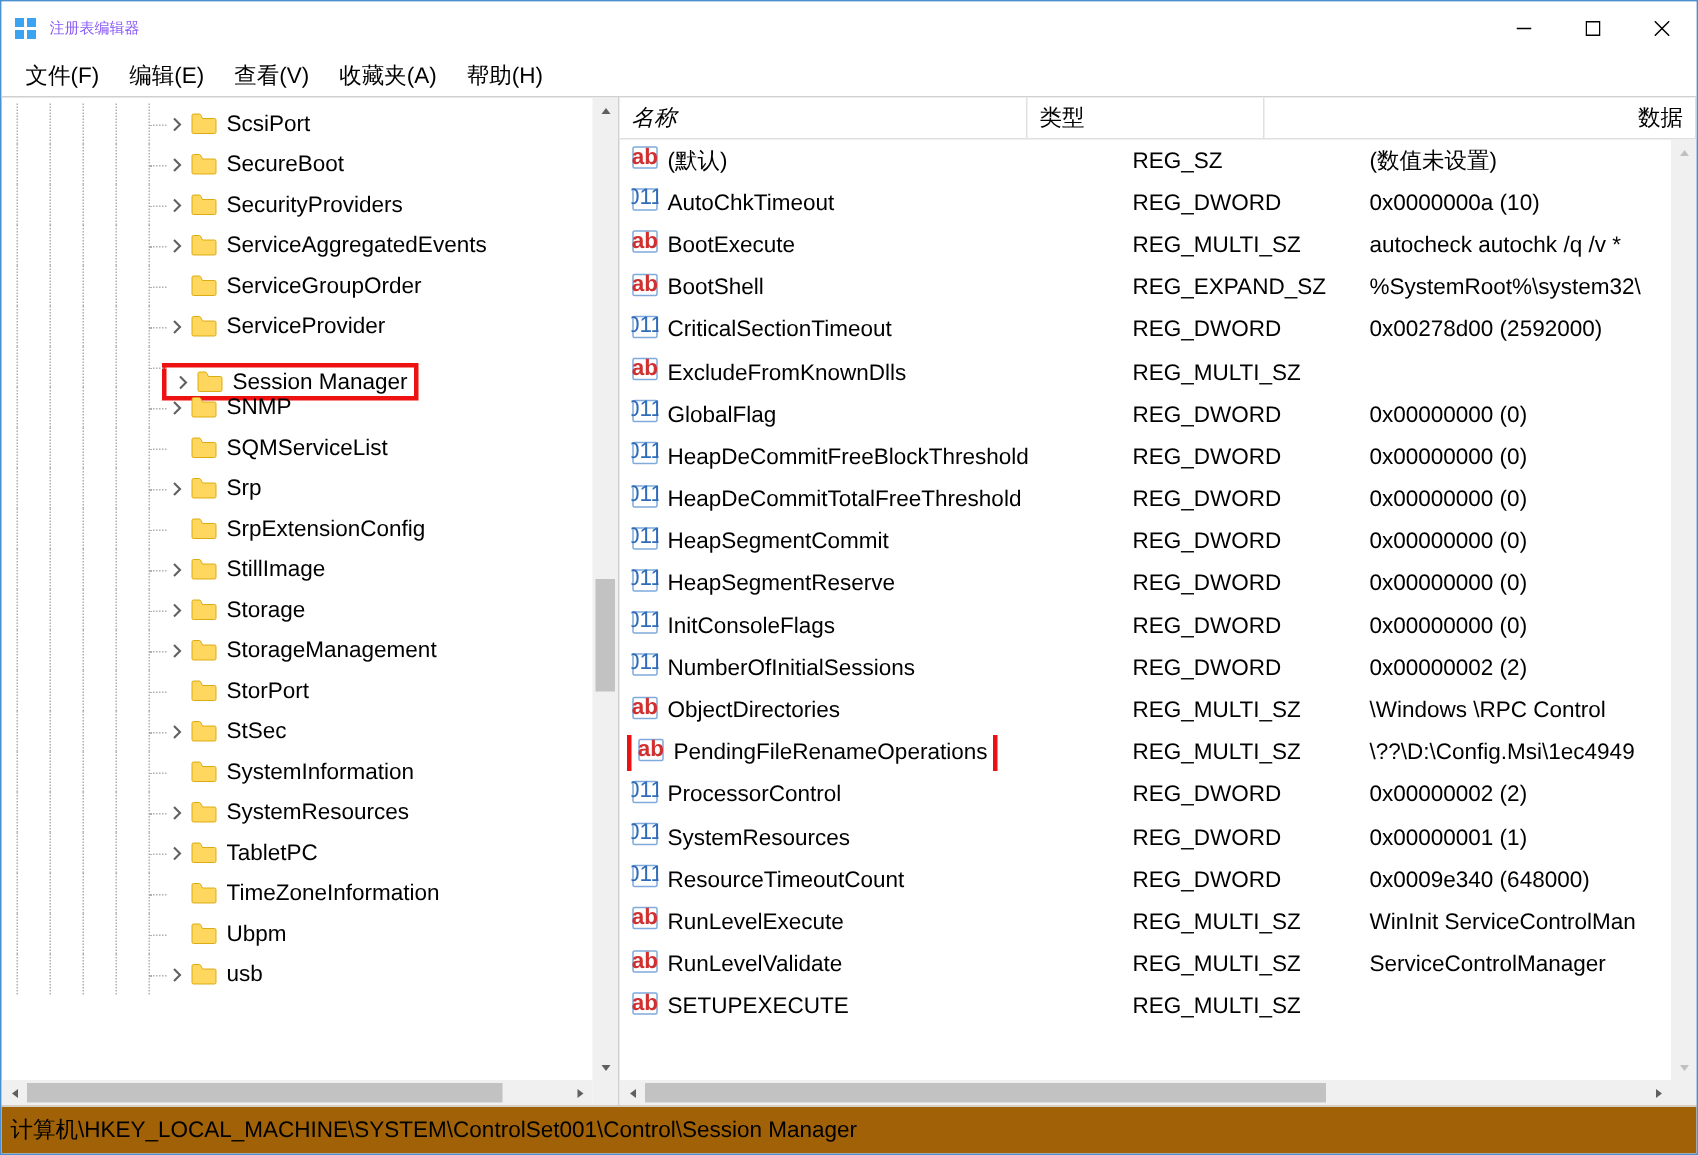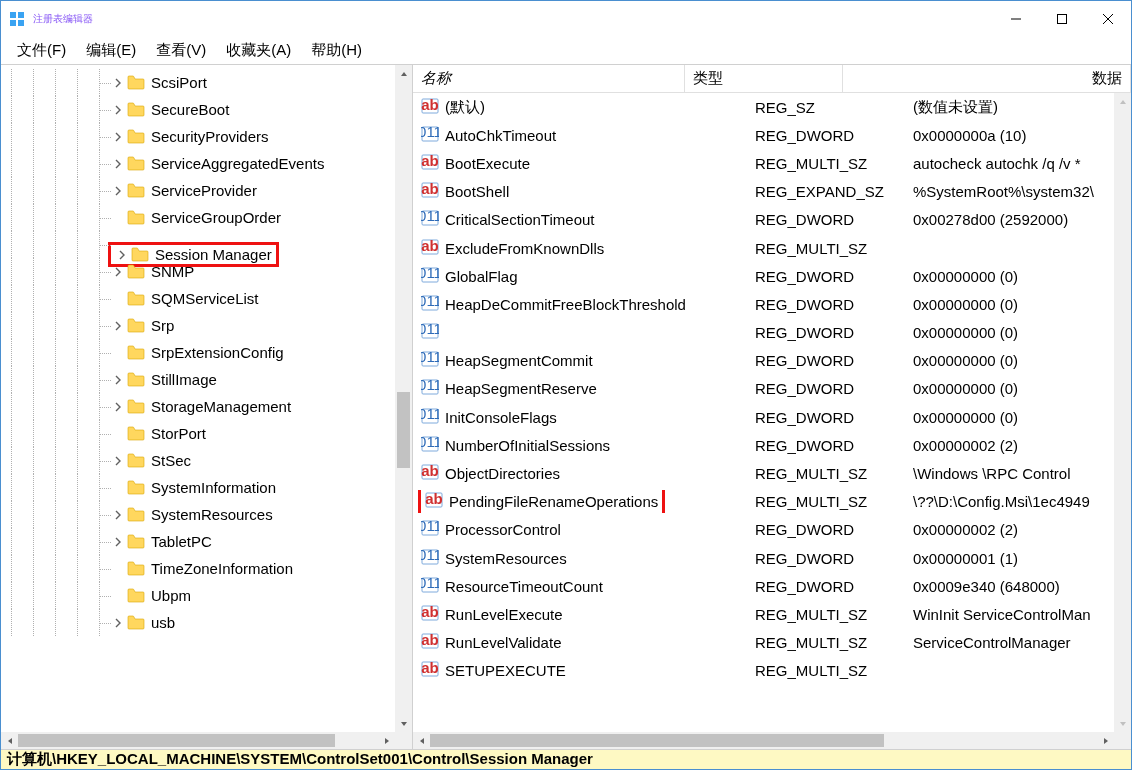--- a/index.html
+++ b/index.html
@@ -51,21 +51,21 @@
 .col-data { flex: 1; text-align: right; }
 .values-scroll { position: absolute; top: 28px; left: 0; right: 17px; bottom: 17px; overflow: hidden; }
 .value-row { display: flex; align-items: center; height: 28.2px; white-space: nowrap; }
 .value-row .vcell { padding: 0 8px; overflow: hidden; text-overflow: ellipsis; }
 .value-row .vname { width: 334px; display: flex; align-items: center; gap: 6px; }
 .value-row .vtype { width: 158px; }
 .value-row .vdata { flex: 1; }
 .value-row.highlight .hl { display: inline-flex; align-items: center; gap: 6px; outline: 3px solid #e11; padding: 1px 4px; }
 
 
-.statusbar { height: 20px; background: #fef9c3; border-top: 1px solid #d0d0d0; display: flex; align-items: center; padding: 0 6px; font-size: 15px; font-weight: bold; }
+.statusbar { height: 32px; background: #a16207; border-top: 1px solid #d0d0d0; display: flex; align-items: center; padding: 0 6px; font-size: 15px; }
 
 
 .svg-folder { fill: #ffd75e; stroke: #d9a400; stroke-width: 0.6; }
 
 </style>
 </head>
 <body>
 
 <div class="titlebar">
   <span class="app-icon">
@@ -173,41 +173,41 @@
               <path class="svg-folder" d="M1 3 L1 13 Q1 14 2 14 L16 14 Q17 14 17 13 L17 5 Q17 4 16 4 L8 4 L7 2 Q6.6 1 6 1 L2 1 Q1 1 1 2 Z"></path>
             </svg>
             <span class="label">ServiceAggregatedEvents</span>
           </div>
           <div class="tree-row">
             <span class="conn"></span>
             <span class="conn"></span>
             <span class="conn"></span>
             <span class="conn"></span>
             <span class="conn h"></span>
+            <span class="exp"></span>
+            <svg class="folder" viewBox="0 0 18 15">
+              <path class="svg-folder" d="M1 3 L1 13 Q1 14 2 14 L16 14 Q17 14 17 13 L17 5 Q17 4 16 4 L8 4 L7 2 Q6.6 1 6 1 L2 1 Q1 1 1 2 Z"></path>
+            </svg>
+            <span class="label">ServiceGroupOrder</span>
+          </div>
+          <div class="tree-row">
+            <span class="conn"></span>
+            <span class="conn"></span>
+            <span class="conn"></span>
+            <span class="conn"></span>
+            <span class="conn h"></span>
             <span class="exp">
               <svg width="10" height="10" viewBox="0 0 10 10">
                 <path d="M3 1 L7 5 L3 9" fill="none" stroke="#606060" stroke-width="1.4"></path>
               </svg>
             </span>
             <svg class="folder" viewBox="0 0 18 15">
               <path class="svg-folder" d="M1 3 L1 13 Q1 14 2 14 L16 14 Q17 14 17 13 L17 5 Q17 4 16 4 L8 4 L7 2 Q6.6 1 6 1 L2 1 Q1 1 1 2 Z"></path>
             </svg>
             <span class="label">ServiceProvider</span>
-          </div>
-          <div class="tree-row">
-            <span class="conn"></span>
-            <span class="conn"></span>
-            <span class="conn"></span>
-            <span class="conn"></span>
-            <span class="conn h"></span>
-            <span class="exp"></span>
-            <svg class="folder" viewBox="0 0 18 15">
-              <path class="svg-folder" d="M1 3 L1 13 Q1 14 2 14 L16 14 Q17 14 17 13 L17 5 Q17 4 16 4 L8 4 L7 2 Q6.6 1 6 1 L2 1 Q1 1 1 2 Z"></path>
-            </svg>
-            <span class="label">ServiceGroupOrder</span>
           </div>
           <div class="tree-row highlight">
             <span class="conn"></span>
             <span class="conn"></span>
             <span class="conn"></span>
             <span class="conn"></span>
             <span class="conn h"></span>
             <span class="box" style="display:inline-flex;align-items:center;">
               <span class="exp">
                 <svg width="10" height="10" viewBox="0 0 10 10">
@@ -299,20 +299,36 @@
             <span class="conn"></span>
             <span class="conn h"></span>
             <span class="exp">
               <svg width="10" height="10" viewBox="0 0 10 10">
                 <path d="M3 1 L7 5 L3 9" fill="none" stroke="#606060" stroke-width="1.4"></path>
               </svg>
             </span>
             <svg class="folder" viewBox="0 0 18 15">
               <path class="svg-folder" d="M1 3 L1 13 Q1 14 2 14 L16 14 Q17 14 17 13 L17 5 Q17 4 16 4 L8 4 L7 2 Q6.6 1 6 1 L2 1 Q1 1 1 2 Z"></path>
             </svg>
+            <span class="label">Storage</span>
+          </div>
+          <div class="tree-row">
+            <span class="conn"></span>
+            <span class="conn"></span>
+            <span class="conn"></span>
+            <span class="conn"></span>
+            <span class="conn h"></span>
+            <span class="exp">
+              <svg width="10" height="10" viewBox="0 0 10 10">
+                <path d="M3 1 L7 5 L3 9" fill="none" stroke="#606060" stroke-width="1.4"></path>
+              </svg>
+            </span>
+            <svg class="folder" viewBox="0 0 18 15">
+              <path class="svg-folder" d="M1 3 L1 13 Q1 14 2 14 L16 14 Q17 14 17 13 L17 5 Q17 4 16 4 L8 4 L7 2 Q6.6 1 6 1 L2 1 Q1 1 1 2 Z"></path>
+            </svg>
             <span class="label">StorageManagement</span>
           </div>
           <div class="tree-row">
             <span class="conn"></span>
             <span class="conn"></span>
             <span class="conn"></span>
             <span class="conn"></span>
             <span class="conn h"></span>
             <span class="exp"></span>
             <svg class="folder" viewBox="0 0 18 15">
@@ -550,20 +566,21 @@
             </div>
             <div class="vcell vtype">REG_DWORD</div>
             <div class="vcell vdata">0x00000000 (0)</div>
           </div>
           <div class="value-row">
             <div class="vcell vname">
               <span><svg width="18" height="18" viewBox="0 0 18 18">
                   <rect x="1" y="2" width="16" height="14" rx="1" fill="#fff" stroke="#7faadc"></rect>
                   <text x="9" y="12" text-anchor="middle" font-size="7" fill="#2e6bb8" font-family="Consolas,monospace">011</text>
                 </svg></span>
+              <span>HeapDeCommitTotalFreeThreshold</span>
             </div>
             <div class="vcell vtype">REG_DWORD</div>
             <div class="vcell vdata">0x00000000 (0)</div>
           </div>
           <div class="value-row">
             <div class="vcell vname">
               <span><svg width="18" height="18" viewBox="0 0 18 18">
                   <rect x="1" y="2" width="16" height="14" rx="1" fill="#fff" stroke="#7faadc"></rect>
                   <text x="9" y="12" text-anchor="middle" font-size="7" fill="#2e6bb8" font-family="Consolas,monospace">011</text>
                 </svg></span>

